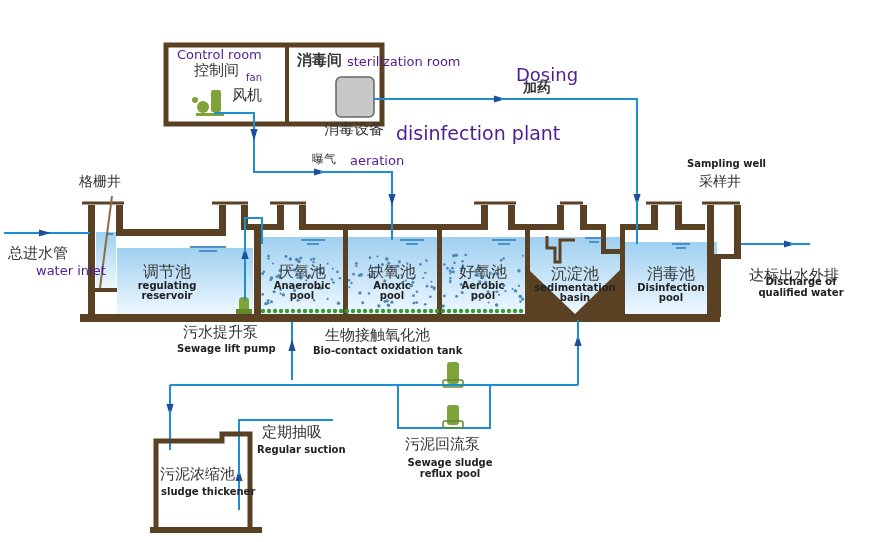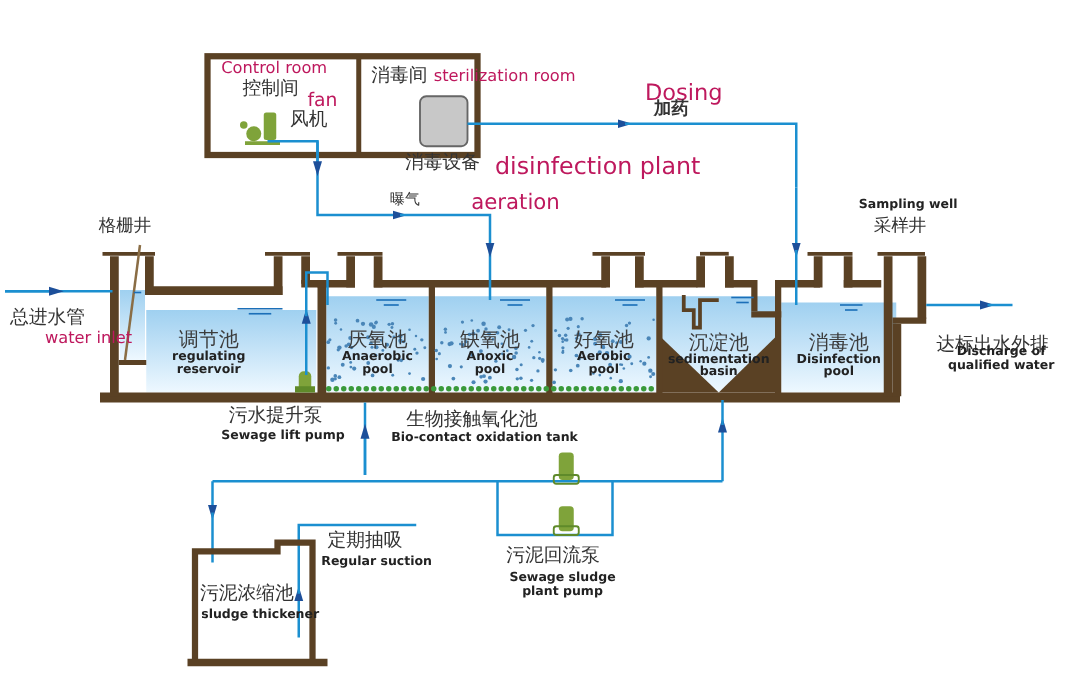--- a/index.html
+++ b/index.html
@@ -1,21 +1,21 @@
 <!DOCTYPE html>
 <html><head>
 <meta charset="utf-8">
 <style>
   html, body { margin: 0; padding: 0; background: #ffffff; }
   body { width: 869px; height: 542px; position: relative; overflow: hidden;
          font-family: "DejaVu Sans", "Liberation Sans", sans-serif; }
   #diagram { position: absolute; left: 0; top: 0; }
   .lbl { position: absolute; color: #2b2b2b; white-space: nowrap; line-height: 1.05; }
   .cn { font-size: 15px; color: #333; }
-  .en { font-size: 12.5px; color: #be185d; }
+  .en { font-size: 12.5px; color: #4c1d95; }
   .en-b { font-size: 10px; font-weight: bold; color: #222; }
   .cn-pool { font-size: 16px; color: #3c3c3c; }
   .center { text-align: center; }
 </style>
 </head>
 <body>
 
 <svg id="diagram" width="869" height="542" viewBox="0 0 869 542">
   <defs>
     <linearGradient id="waterGrad" x1="0" y1="0" x2="0" y2="1">
@@ -385,31 +385,31 @@
   </g>
 
   <g>
     <path d="M156,530 L156,441 L222,441 L222,434 L250,434 L250,530" fill="none" stroke="#5a4124" stroke-width="5"></path>
     <rect x="150" y="527" width="112" height="6" fill="#5a4124"></rect>
   </g>
 </svg>
 
 <div class="lbl en" style="left:177px;top:48px;font-size:13px;">Control room</div>
 <div class="lbl cn" style="left:194px;top:63px;">控制间</div>
-<div class="lbl en" style="left:246px;top:73px;font-size:15px;">fan</div>
+<div class="lbl en" style="left:246px;top:73px;font-size:10px;">fan</div>
 <div class="lbl cn" style="left:232px;top:88px;">风机</div>
-<div class="lbl cn" style="left:297px;top:53px;">消毒间</div>
+<div class="lbl cn" style="left:297px;top:53px;font-weight:bold;">消毒间</div>
 <div class="lbl en" style="left:347px;top:55px;font-size:13px;text-align:center;">sterilization room</div>
 <div class="lbl cn" style="left:324px;top:122px;">消毒设备</div>
 <div class="lbl en" style="left:396px;top:124px;font-size:19px;">disinfection plant</div>
 
 <div class="lbl en" style="left:516px;top:66px;font-size:18px;">Dosing</div>
 <div class="lbl cn" style="left:523px;top:80px;font-size:14px;font-weight:bold;">加药</div>
 <div class="lbl cn" style="left:312px;top:153px;font-size:12px;">曝气</div>
-<div class="lbl en" style="left:350px;top:154px;font-size:17px;margin-left:27px;">aeration</div>
+<div class="lbl en" style="left:350px;top:154px;font-size:13px;">aeration</div>
 
 <div class="lbl cn" style="left:79px;top:174px;font-size:14px;">格栅井</div>
 <div class="lbl en-b" style="left:687px;top:159px;">Sampling well</div>
 <div class="lbl cn" style="left:699px;top:174px;font-size:14px;">采样井</div>
 
 <div class="lbl cn" style="left:8px;top:246px;">总进水管</div>
 <div class="lbl en" style="left:8px;top:264px;font-size:13px;margin-left:28px;">water inlet</div>
 <div class="lbl cn" style="left:749px;top:268px;">达标出水外排</div>
 <div class="lbl en-b center" style="left:746px;top:277px;width:110px;white-space:normal;">Discharge of qualified water</div>
 
@@ -448,17 +448,17 @@
 <div class="lbl en-b" style="left:177px;top:344px;">Sewage lift pump</div>
 <div class="lbl cn" style="left:325px;top:328px;">生物接触氧化池</div>
 <div class="lbl en-b" style="left:313px;top:346px;">Bio-contact oxidation tank</div>
 
 <div class="lbl cn" style="left:262px;top:425px;">定期抽吸</div>
 <div class="lbl en-b" style="left:257px;top:445px;">Regular suction</div>
 
 <div class="lbl cn" style="left:405px;top:437px;">污泥回流泵</div>
 <div class="lbl en-b center" style="left:400px;top:458px;width:100px;">
   <div>Sewage sludge</div>
-  <div>plant pump</div>
+  <div>reflux pool</div>
 </div>
 
 <div class="lbl cn" style="left:160px;top:467px;">污泥浓缩池</div>
 <div class="lbl en-b" style="left:161px;top:487px;">sludge thickener</div>
 
 </body></html>

